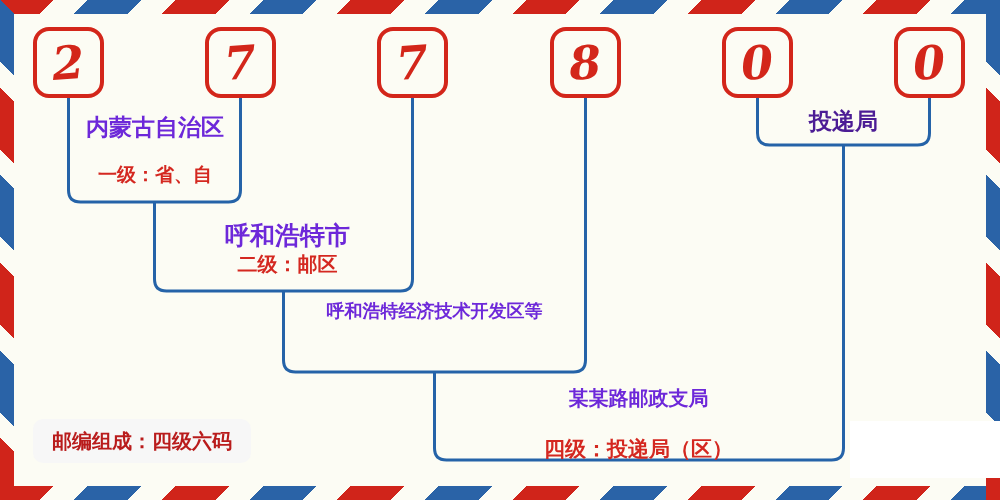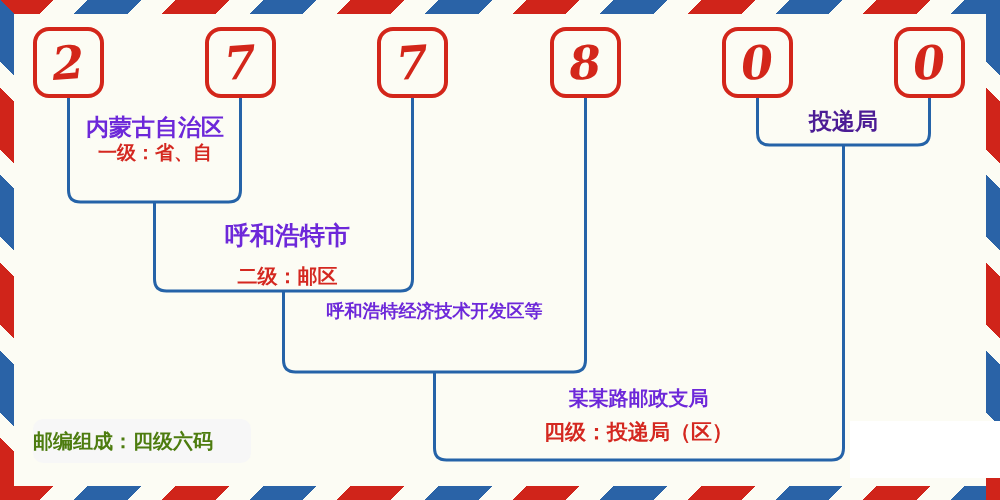--- a/index.html
+++ b/index.html
@@ -27,39 +27,39 @@
     font-family:"DejaVu Serif",serif;font-weight:bold;font-style:italic;
     font-size:46px;color:#d3261a;line-height:1;transform:rotate(-4deg);
   }
   .db1{left:33px}.db2{left:205px}.db3{left:377px}.db4{left:550px}.db5{left:722px}.db6{left:894px}
   
   svg.connectors{position:absolute;left:0;top:0;z-index:1;}
   svg.connectors path{fill:none;stroke:#2563a8;stroke-width:3px;}
   
   .label-block{position:absolute;text-align:center;z-index:2;}
   .lvl-title{font-weight:bold;color:#6d28d9;}
-  .lvl-desc{font-weight:bold;color:#d42820;}
+  .lvl-desc{font-weight:bold;color:#d42820;margin-top:22px;}
   #lvl1{left:60px;top:112px;width:190px;}
   #lvl1 .lvl-title{font-size:23px;line-height:30px;}
   #lvl1 .lvl-desc{font-size:19px;line-height:20px;}
   #lvl2{left:190px;top:221px;width:195px;}
   #lvl2 .lvl-title{font-size:25px;line-height:29px;}
-  #lvl2 .lvl-desc{font-size:20px;line-height:21px;margin-top:16px;}
+  #lvl2 .lvl-desc{font-size:20px;line-height:21px;margin-top:4px;}
   #lvl3{left:287px;top:300px;width:295px;}
   #lvl3 .lvl-title{font-size:18px;line-height:22px;}
   #lvl3 .lvl-desc{font-size:21px;line-height:22px;margin-top:3px;}
   #lvl4{left:490px;top:386px;width:297px;}
   #lvl4 .lvl-title{font-size:20px;line-height:24px;}
-  #lvl4 .lvl-desc{font-size:21px;line-height:22px;margin-top:11px;}
+  #lvl4 .lvl-desc{font-size:21px;line-height:22px;margin-top:28px;}
   #delivery-label{left:765px;top:106px;width:157px;font-size:23px;font-weight:bold;color:#4c1d95;}
   
   .badge{
     position:absolute;left:33px;top:419px;width:218px;height:44px;z-index:2;
-    background:#f7f7f7;border-radius:10px;text-align:left;line-height:44px;
-    font-size:20px;font-weight:bold;color:#4d7c0f;
+    background:#f7f7f7;border-radius:10px;text-align:center;line-height:44px;
+    font-size:20px;font-weight:bold;color:#b91c1c;
   }
   
   .white-patch{position:absolute;left:850px;top:421px;width:150px;height:57px;background:#ffffff;z-index:4;}
 </style>
 </head>
 <body>
 
 <div class="canvas">
 
   <div class="border border-top"></div>

